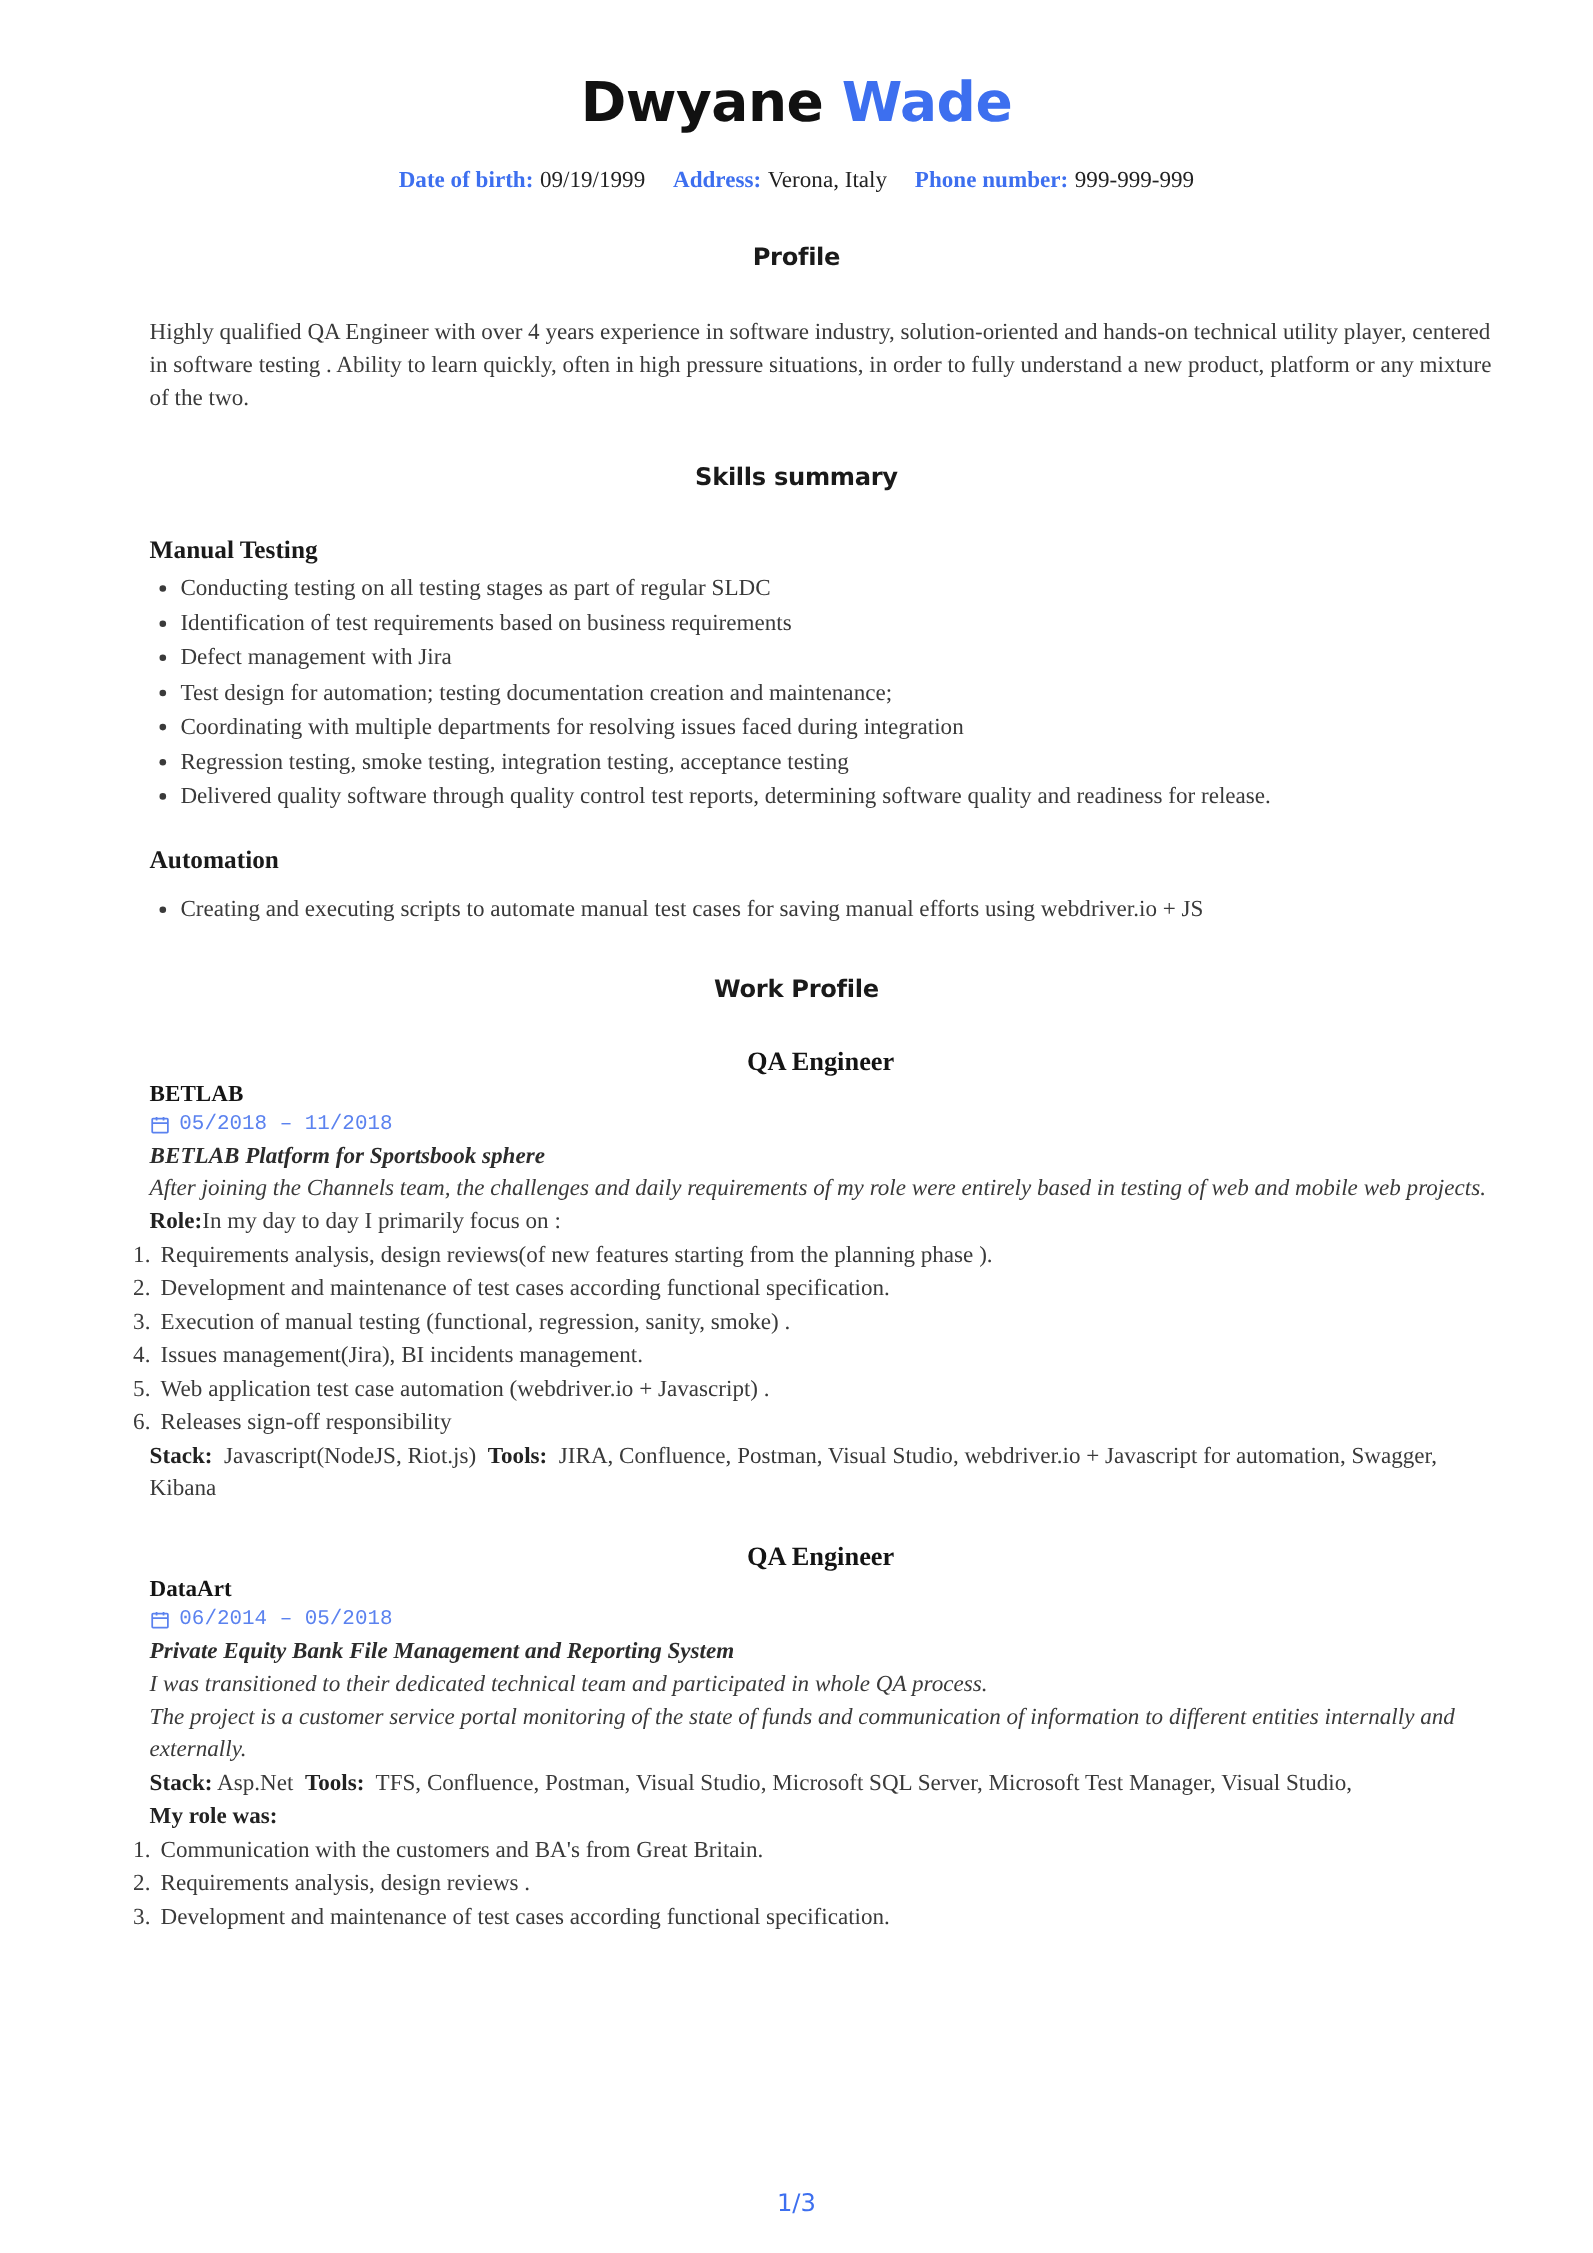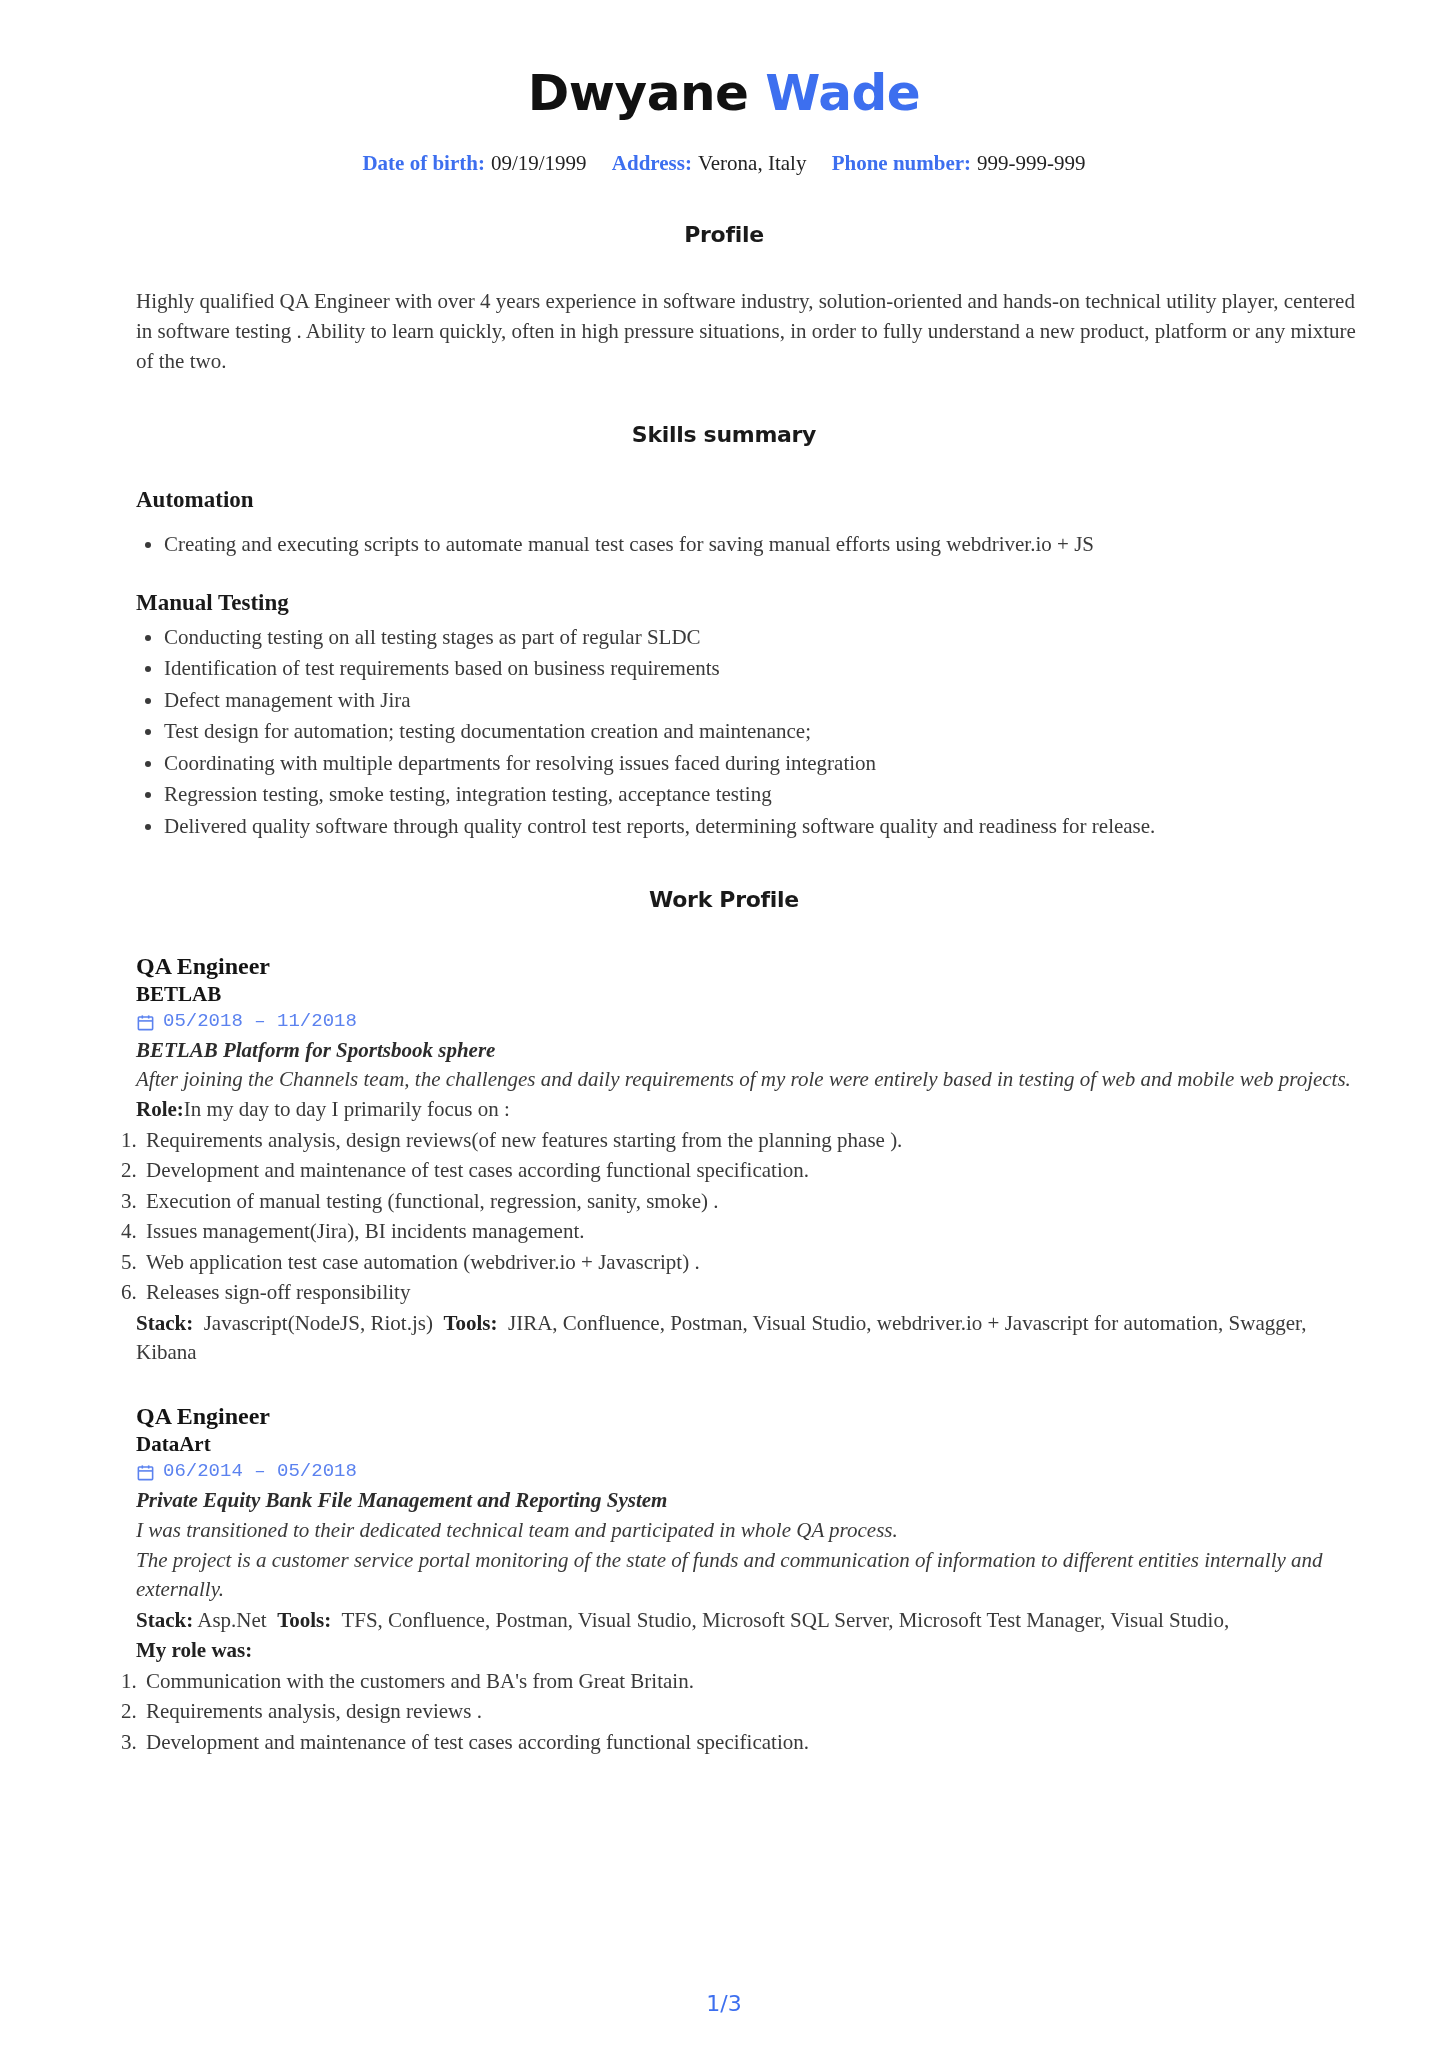--- a/index.html
+++ b/index.html
@@ -103,20 +103,21 @@
   }
   .sub-block + .sub-block { margin-top: 30px; }
 
   
   .job { margin-bottom: 34px; }
   .job-role {
     font-weight: bold;
     font-size: 24px;
     color: #141414;
     line-height: 1.2;
+    text-align: center;
   }
   .job-company {
     font-weight: bold;
     font-size: 21px;
     color: #141414;
     line-height: 1.25;
   }
   .job-date {
     display: flex;
     align-items: flex-end;
@@ -207,36 +208,36 @@
   </div>
 
   <div class="section">
     <div class="section-head">
       <div class="section-title">Skills summary</div>
       <div class="section-rule"></div>
     </div>
     <div class="section-body">
 
       <div class="sub-block">
-        <div class="sub-title">Automation</div>
-        <ul class="bullets" style="margin-top:16px;">
-          <li>Creating and executing scripts to automate manual test cases for saving manual efforts using webdriver.io + JS</li>
-        </ul>
-      </div>
-
-      <div class="sub-block">
         <div class="sub-title">Manual Testing</div>
         <ul class="bullets">
           <li>Conducting testing on all testing stages as part of regular SLDC</li>
           <li>Identification of test requirements based on business requirements</li>
           <li>Defect management with Jira</li>
           <li>Test design for automation; testing documentation creation and maintenance;</li>
           <li>Coordinating with multiple departments for resolving issues faced during integration</li>
           <li>Regression testing, smoke testing, integration testing, acceptance testing</li>
           <li>Delivered quality software through quality control test reports, determining software quality and readiness for release.</li>
+        </ul>
+      </div>
+
+      <div class="sub-block">
+        <div class="sub-title">Automation</div>
+        <ul class="bullets" style="margin-top:16px;">
+          <li>Creating and executing scripts to automate manual test cases for saving manual efforts using webdriver.io + JS</li>
         </ul>
       </div>
 
     </div>
   </div>
 
   <div class="section">
     <div class="section-head">
       <div class="section-title">Work Profile</div>
       <div class="section-rule"></div>

